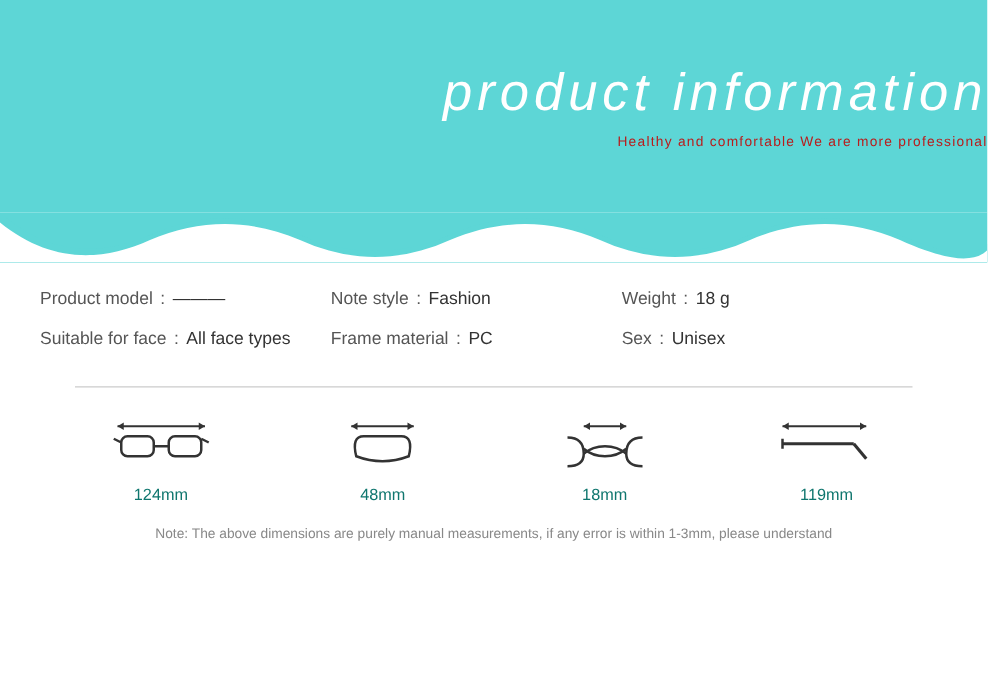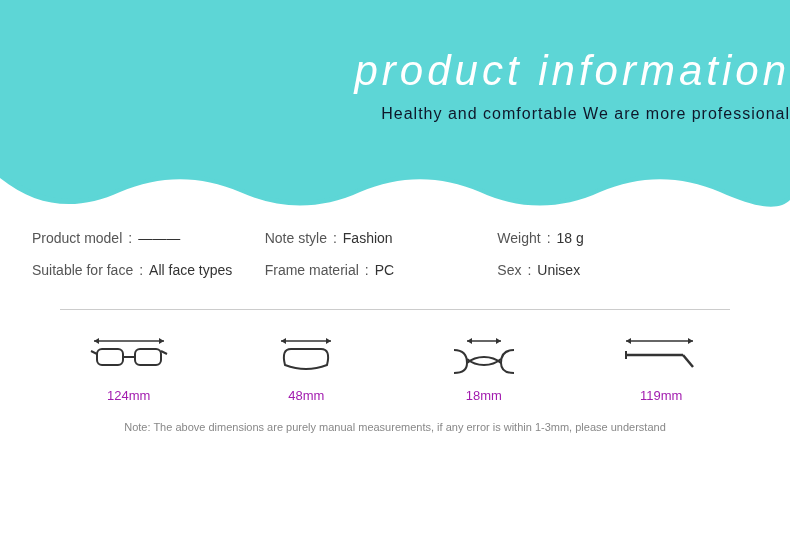--- a/index.html
+++ b/index.html
@@ -25,22 +25,22 @@
     .header-title {
       font-size: 42px;
       color: #fff;
       letter-spacing: 4px;
       font-weight: 300;
       font-style: italic;
       margin-bottom: 10px;
     }
 
     .header-subtitle {
-      font-size: 16px;
-      color: #0f172a;
+      font-size: 11px;
+      color: #b91c1c;
       letter-spacing: 1px;
     }
 
     .wave-container {
       position: relative;
       height: 40px;
       background: #5dd6d6;
       overflow: hidden;
     }
 
@@ -106,21 +106,21 @@
     .dim-icon {
       width: 80px;
       height: 45px;
       display: flex;
       align-items: center;
       justify-content: center;
     }
 
     .dim-label {
       font-size: 13px;
-      color: #a21caf;
+      color: #0f766e;
     }
 
     .note-section {
       text-align: center;
       font-size: 11px;
       color: #888;
       padding: 8px 40px;
     }
   </style>
 </head>

